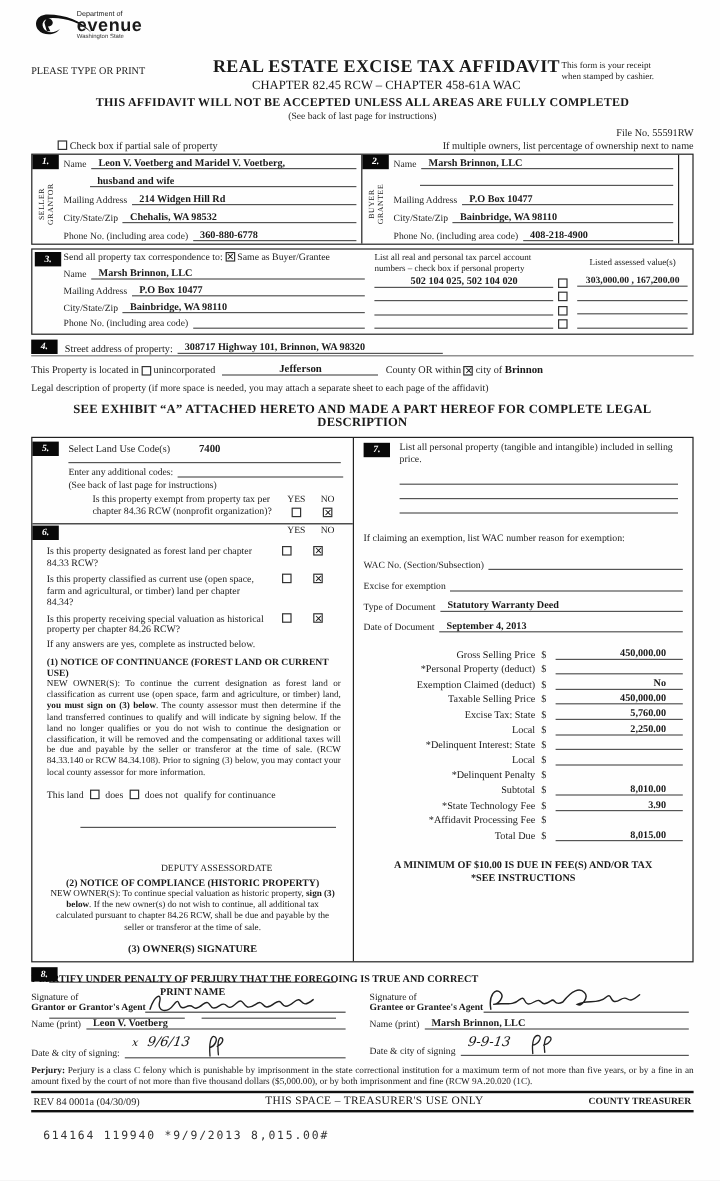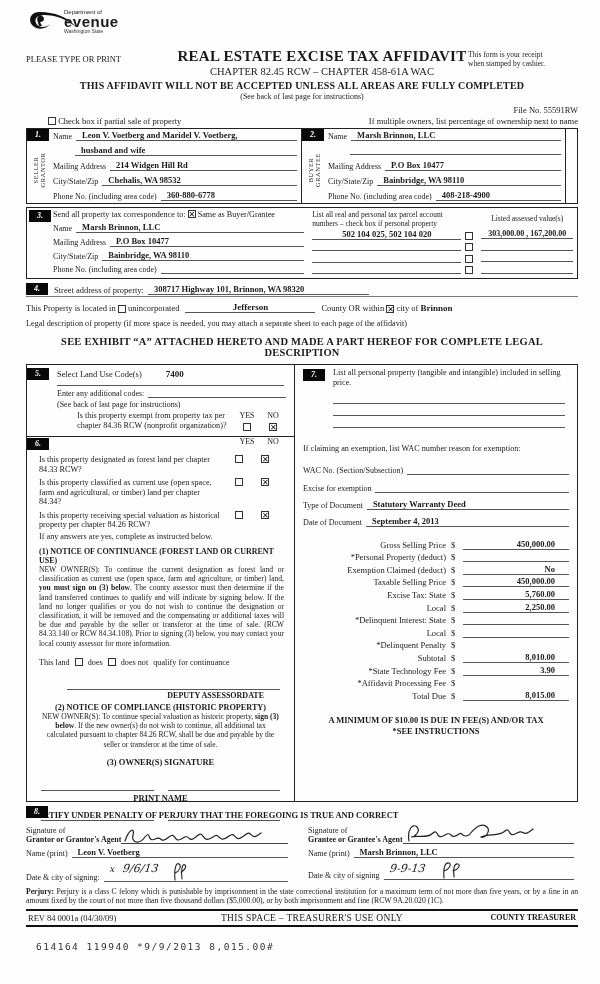--- a/index.html
+++ b/index.html
@@ -79,21 +79,21 @@
   .s6top { display:flex; align-items:flex-start; }
   .s6top .numbox { margin:1px 0 0 0; }
   .s6qs { padding:1px 8px 0 12px; }
   .qrow { display:flex; margin-top:4px; }
   .qrow .q { flex:1; font-size:8.2px; line-height:9.5px; padding-right:4px;}
   .note { font-size:8.2px; margin-top:2px; padding-left:12px;}
   .notice { padding:6px 10px 0 12px; font-size:7.6px; line-height:9.2px; text-align:justify;}
   .notice .ttl { font-weight:bold; font-size:8px; text-align:left;}
   .thisland { display:flex; align-items:center; gap:5px; padding:10px 10px 0 12px; font-size:8.2px;}
   .dep-line { border-bottom:1px solid #555; margin:22px 14px 0 40px; }
-  .dep-lbls { display:flex; justify-content:flex-end; padding:1px 30px 0 70px; font-size:8px; font-weight:bold;}
+  .dep-lbls { display:flex; justify-content:center; padding:1px 30px 0 70px; font-size:8px; font-weight:normal;margin-top:28px;}
   .notice2 { padding:3px 14px 0 14px; font-size:7.6px; line-height:9.2px; text-align:center;}
   .notice2 .ttl { font-weight:bold; font-size:8.2px;}
   .sig3 { text-align:center; font-weight:bold; font-size:8.5px; margin-top:8px;}
   .ownlines { display:flex; gap:14px; padding:0 14px; }
   .ownlines div { flex:1; border-bottom:1px solid #555; height:22px;}
   .printname { text-align:center; font-weight:bold; font-size:8.5px; margin-top:2px;}
   
   .s7head { display:flex; align-items:flex-start; }
   .s7head .numbox { margin-right:8px; margin-top:1px;}
   .s7head .txt { font-size:8.2px; line-height:10px; }

